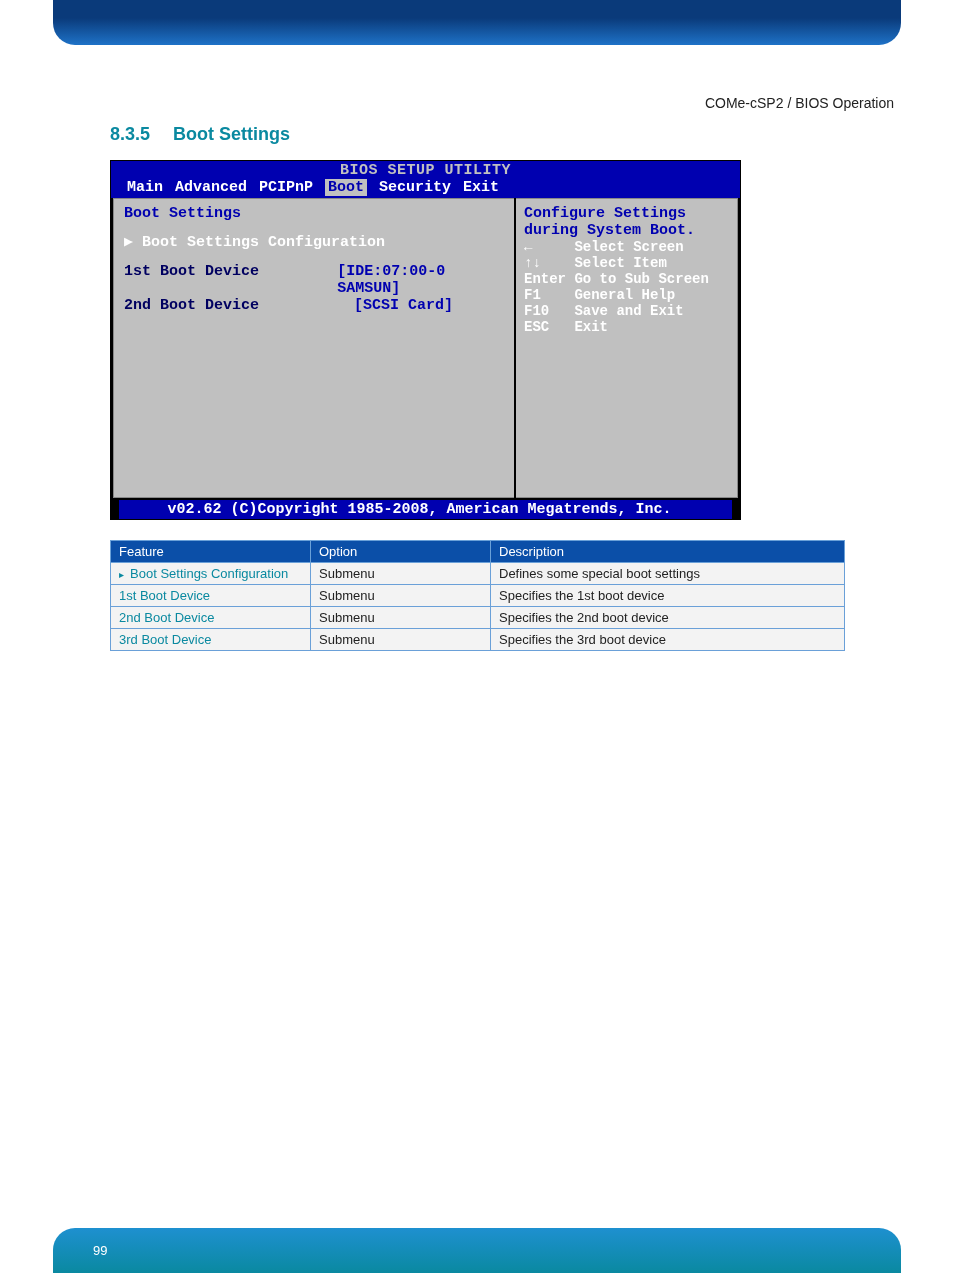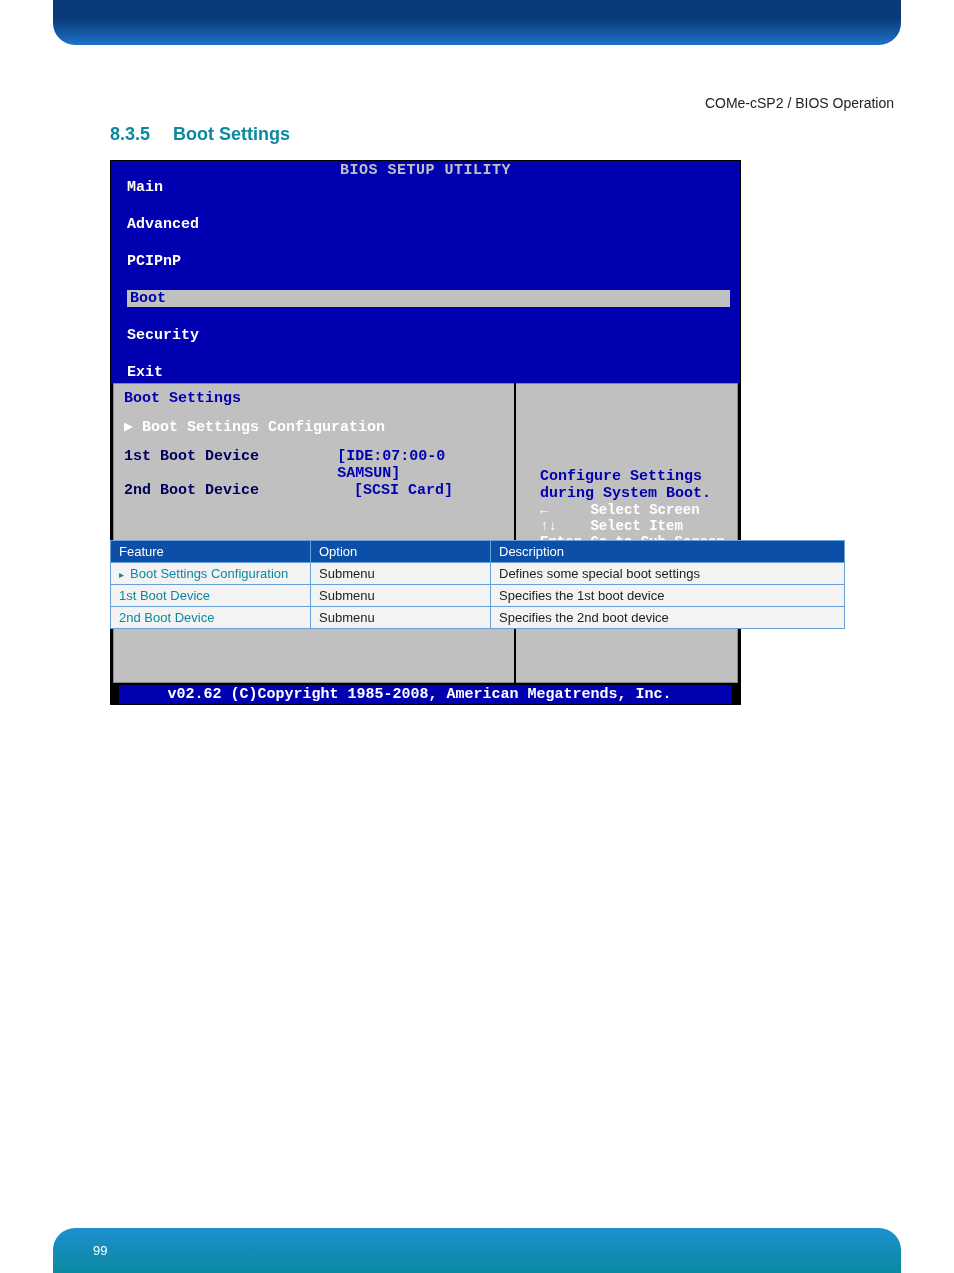--- a/index.html
+++ b/index.html
@@ -49,22 +49,21 @@
     padding-top: 1px;
     letter-spacing: 0.5px;
   }
   .bios-tabs {
     display: flex;
     font-family: "Courier New", monospace;
     font-weight: bold;
     color: #ffffff;
     font-size: 15px;
     padding: 0 10px 2px 16px;
-    gap: 20px;
-    flex-direction: column;
+    gap: 12px;
   }
   .bios-tab-active {
     background: #c0c0c0;
     color: #0000b0;
     padding: 0 3px;
   }
   .bios-body {
     display: flex;
     background: #000;
     padding: 0 2px 2px 2px;
@@ -85,28 +84,28 @@
   .bios-left .title-row { color: #0000b0; margin-bottom: 10px; }
   .bios-left .sel-row { color: #ffffff; background: transparent; display: flex; align-items: center; }
   .bios-left .row { display: flex; }
   .bios-left .row .lab { width: 230px; }
   .bios-left .row .val { color: #0000b0; }
   .bios-right {
     width: 222px;
     background: #c0c0c0;
     border: 1px solid #888;
     border-left: none;
-    padding: 6px 24px;
+    padding: 6px 8px;
     font-family: "Courier New", monospace;
     font-size: 15px;
     font-weight: bold;
     color: #0000b0;
     display: flex;
     flex-direction: column;
-    justify-content: center;
+    justify-content: flex-start;
   }
   .bios-help-lines { white-space: pre; color: #ffffff; font-size: 14px; line-height: 1.15; }
   .bios-copy {
     background: #0000b0;
     color: #ffffff;
     font-family: "Courier New", monospace;
     font-weight: bold;
     font-size: 15px;
     text-align: center;
     padding: 1px 12px 1px 0;
@@ -222,18 +221,23 @@
       <tr>
         <td class="feat"><span>1st Boot Device</span></td>
         <td>Submenu</td>
         <td>Specifies the 1st boot device</td>
       </tr>
       <tr>
         <td class="feat"><span>2nd Boot Device</span></td>
         <td>Submenu</td>
         <td>Specifies the 2nd boot device</td>
       </tr>
+      <tr>
+        <td class="feat"><span>3rd Boot Device</span></td>
+        <td>Submenu</td>
+        <td>Specifies the 3rd boot device</td>
+      </tr>
     </tbody>
 </table>
 
 <div class="page-footer">
   <span>99</span>
 </div>
 
 </body></html>

